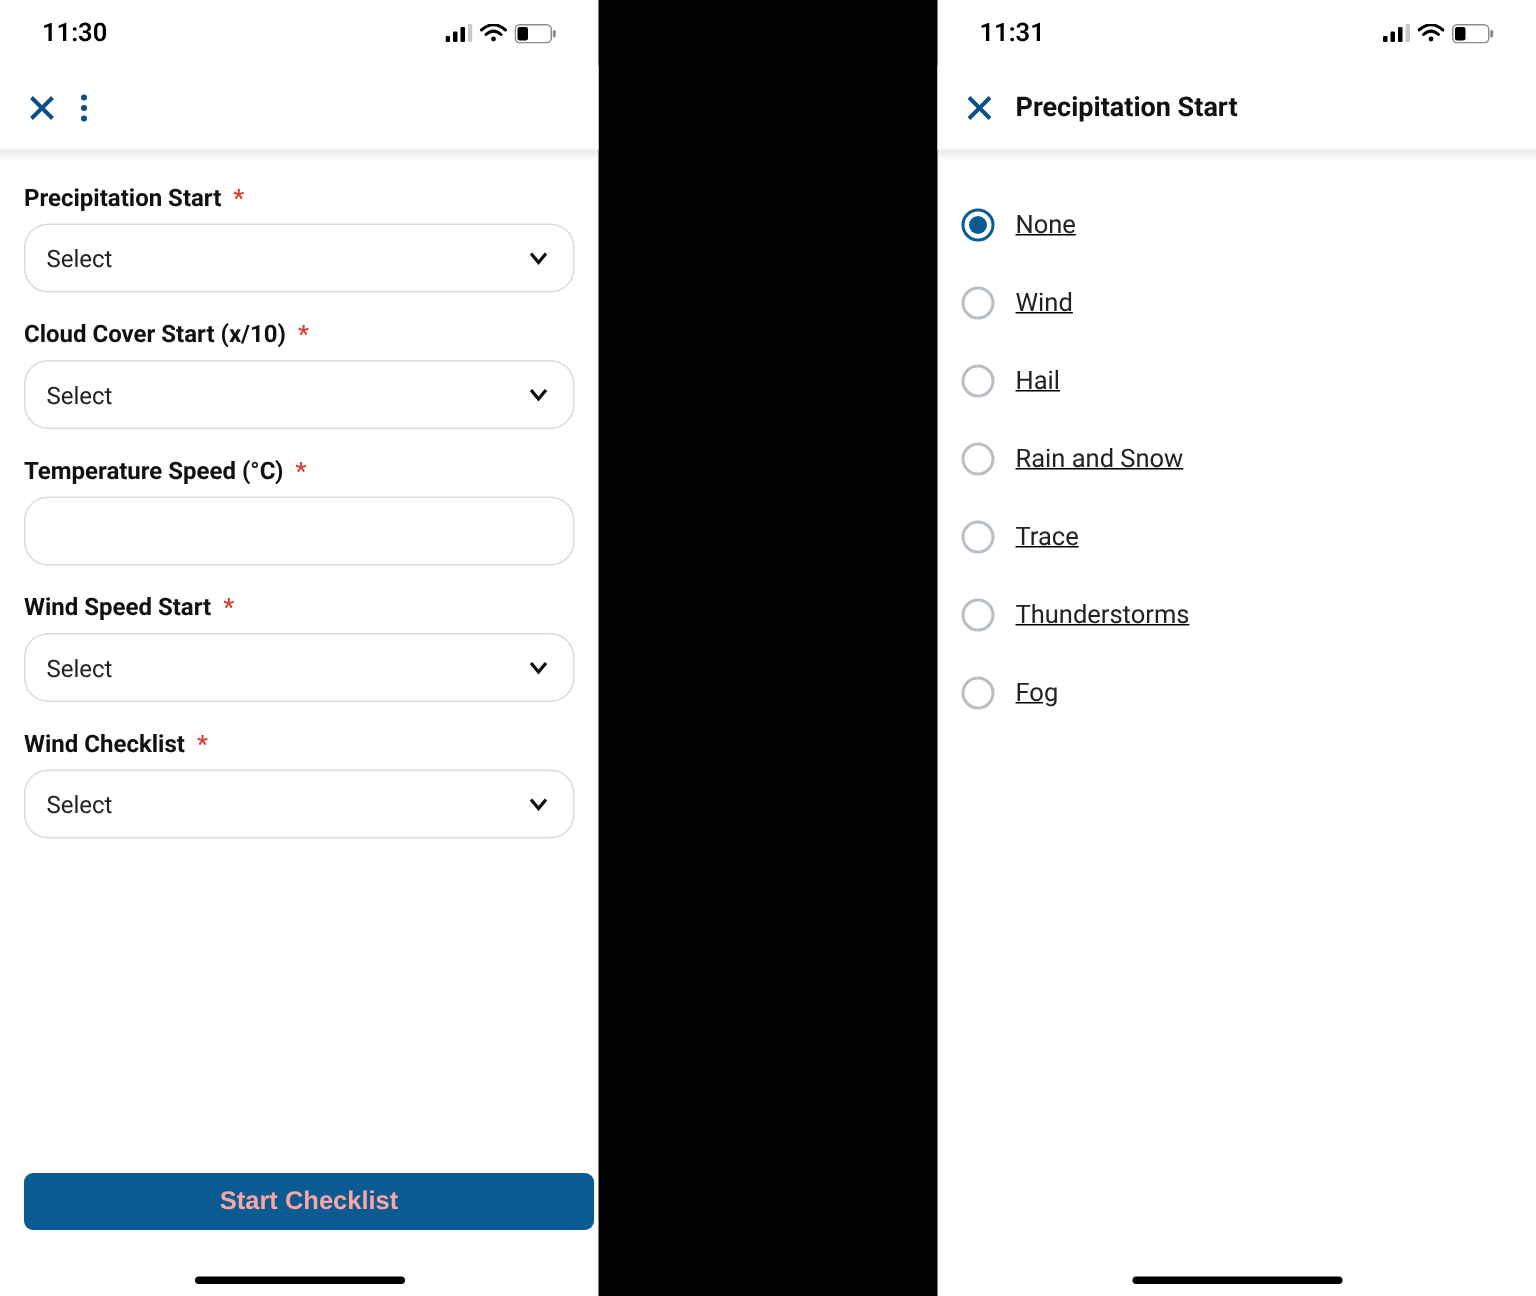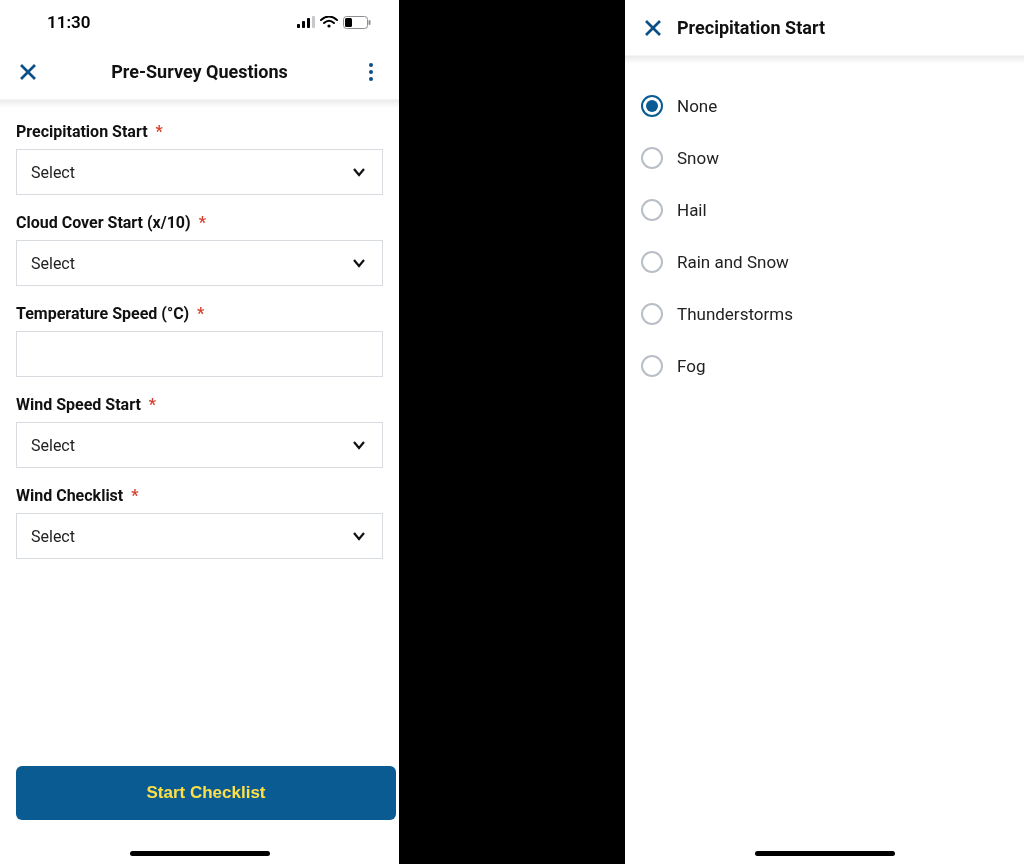--- a/index.html
+++ b/index.html
@@ -26,21 +26,20 @@
   
   .statusbar {
     height: 44px;
     display:flex;
     align-items:center;
     justify-content:space-between;
     padding: 0 28px 0 28px;
     font-weight:600;
     font-size:17px;
     color:#000;
-    margin-left:19px;
   }
   .status-icons { display:flex; align-items:center; gap:5px; }
   .status-icons svg { display:block; }
 
   
   .header {
     height: 56px;
     display:flex;
     align-items:center;
     padding: 0 14px;
@@ -90,57 +89,57 @@
     margin-bottom:8px;
     display:flex;
     align-items:baseline;
     gap:8px;
   }
   .req { color:#d6422f; font-weight:700; }
   .select, .textinput {
     width:100%;
     height:46px;
     border:1px solid #d8dce0;
-    border-radius:0;
+    border-radius:16px;
     background:#fff;
     display:flex;
     align-items:center;
     justify-content:space-between;
     padding:0 14px;
     font-size:16px;
     color:#222;
     cursor:pointer;
   }
   .textinput { cursor:text; }
   .chev { width:18px;height:18px; }
   .chev svg { width:18px;height:18px; stroke:#111; stroke-width:2.2; fill:none; }
 
   
   .primary-btn {
     position:absolute;
     left:16px; right:3px; bottom:44px;
-    height:54px;
+    height:38px;
     background:#0b5b93;
-    color:#fde047;
+    color:#fca5a5;
     border:none;
     border-radius:6px;
     font-size:17px;
     font-weight:700;
     cursor:pointer;
   }
 
   
   .home-ind {
     position:absolute;
     bottom:8px; left:50%; transform:translateX(-50%);
     width:140px; height:5px; border-radius:3px; background:#000;
   }
 
   
-  .radio-list { padding: 16px 16px; }
+  .radio-list { padding: 16px 16px; text-decoration: underline; }
   .radio-row {
     display:flex;
     align-items:center;
     gap:14px;
     height:52px;
     cursor:pointer;
   }
   .radio {
     width:22px;height:22px;border-radius:50%;
     border:2px solid #b9bfc6;
@@ -181,21 +180,20 @@
     </span>
   </div>
 
   <div class="header left">
     <span class="close-x">
       <svg viewBox="0 0 18 18">
           <line x1="2" y1="2" x2="16" y2="16"></line>
           <line x1="16" y1="2" x2="2" y2="16"></line>
         </svg>
     </span>
-    <span class="title">Pre-Survey Questions</span>
     <span class="menu">
       <span class="menu-dots">
           <span></span>
           <span></span>
           <span></span>
         </span>
     </span>
   </div>
   <div class="subtle-shadow"></div>
 
@@ -265,48 +263,74 @@
 
   </div>
 
   <button class="primary-btn">Start Checklist</button>
   <div class="home-ind"></div>
 </div>
 
 <div class="divider"></div>
 
 <div class="phone right">
+  <div class="statusbar">
+    <span>11:31</span>
+    <span class="status-icons">
+      <svg width="18" height="12" viewBox="0 0 18 12">
+          <rect x="0" y="8" width="3" height="4" rx="0.8" fill="#000"></rect>
+          <rect x="5" y="5" width="3" height="7" rx="0.8" fill="#000"></rect>
+          <rect x="10" y="2" width="3" height="10" rx="0.8" fill="#000"></rect>
+          <rect x="15" y="0" width="3" height="12" rx="0.8" fill="#c7c9cc"></rect>
+        </svg>
+      <svg width="18" height="12" viewBox="0 0 18 12">
+          <path d="M1 4 Q9 -3 17 4" stroke="#000" stroke-width="2" fill="none" stroke-linecap="round"></path>
+          <path d="M4 7 Q9 2.5 14 7" stroke="#000" stroke-width="2" fill="none" stroke-linecap="round"></path>
+          <circle cx="9" cy="10" r="1.6" fill="#000"></circle>
+        </svg>
+      <svg width="28" height="13" viewBox="0 0 28 13">
+          <rect x="0.5" y="0.5" width="24" height="12" rx="3" fill="none" stroke="#8a8d91" stroke-width="1"></rect>
+          <rect x="2" y="2" width="7" height="9" rx="1.5" fill="#000"></rect>
+          <rect x="25.5" y="4" width="2" height="5" rx="1" fill="#8a8d91"></rect>
+          <text x="15" y="9.5" font-size="8" font-weight="700" fill="#fff" text-anchor="middle">32</text>
+        </svg>
+    </span>
+  </div>
 
   <div class="header right">
     <span class="close-x">
       <svg viewBox="0 0 18 18">
           <line x1="2" y1="2" x2="16" y2="16"></line>
           <line x1="16" y1="2" x2="2" y2="16"></line>
         </svg>
     </span>
     <span class="title">Precipitation Start</span>
   </div>
   <div class="subtle-shadow"></div>
 
   <div class="radio-list">
     <div class="radio-row">
       <span class="radio selected"></span>
       <span class="radio-label">None</span>
     </div>
     <div class="radio-row">
       <span class="radio"></span>
-      <span class="radio-label">Snow</span>
+      <span class="radio-label">Wind</span>
     </div>
     <div class="radio-row">
       <span class="radio"></span>
       <span class="radio-label">Hail</span>
     </div>
     <div class="radio-row">
       <span class="radio"></span>
       <span class="radio-label">Rain and Snow</span>
+    </div>
+    <div class="radio-row">
+      <span class="radio"></span>
+      <span class="radio-label">Trace</span>
     </div>
     <div class="radio-row">
       <span class="radio"></span>
       <span class="radio-label">Thunderstorms</span>
     </div>
     <div class="radio-row">
       <span class="radio"></span>
       <span class="radio-label">Fog</span>
     </div>
   </div>

